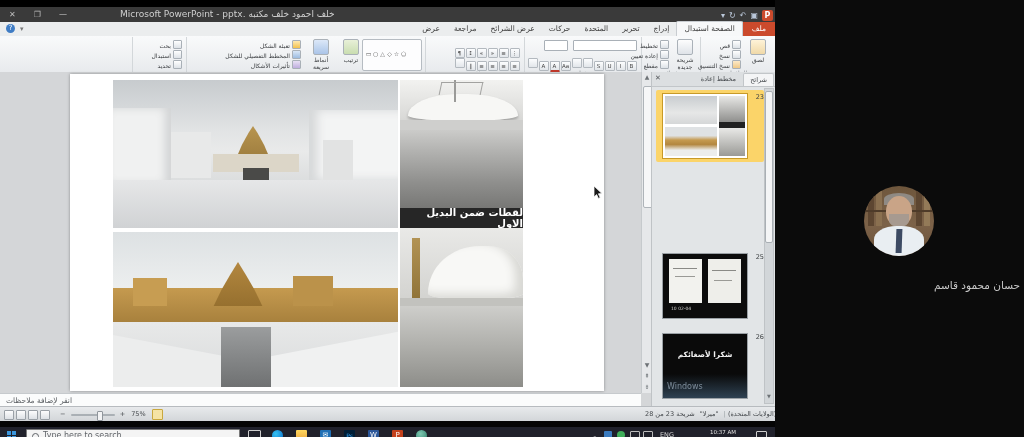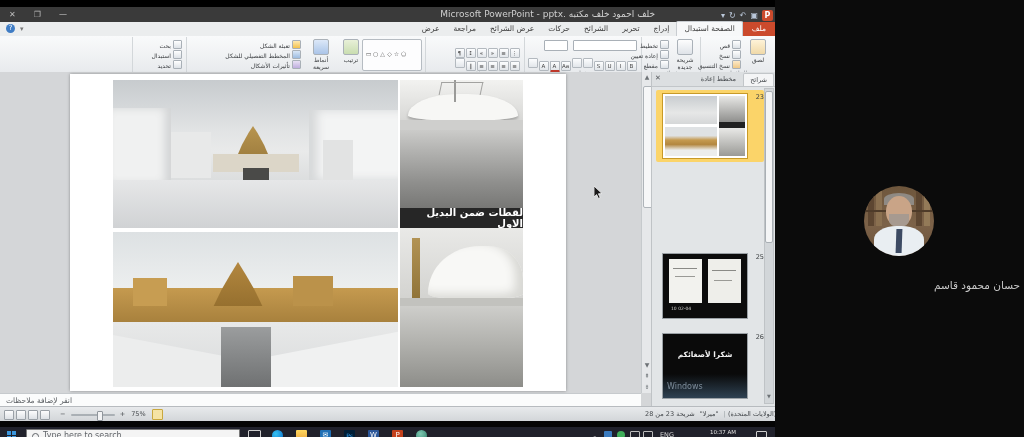--- a/index.html
+++ b/index.html
@@ -4,21 +4,21 @@
 <style>
   html,body{margin:0;padding:0;background:#000;}
   #stage{position:relative;width:1024px;height:437px;background:#050505;overflow:hidden;
          font-family:"DejaVu Sans",sans-serif;-webkit-font-smoothing:antialiased;}
   .abs{position:absolute;}
   
   #ppt{position:absolute;left:0;top:7px;width:775px;height:413px;background:#d4d6d8;}
   
   #titlebar{position:absolute;left:0;top:0;width:775px;height:15px;background:#3a3a3a;color:#c6c6c6;font-size:9px;}
   .winctl{display:inline-block;margin:0 9px;color:#bdbdbd;font-size:8px;line-height:15px;cursor:default;}
-  #title-center{position:absolute;left:120px;right:120px;top:0;height:15px;text-align:right;line-height:15px;
+  #title-center{position:absolute;left:120px;right:120px;top:0;height:15px;text-align:left;line-height:15px;
                 white-space:nowrap;overflow:hidden;color:#cfcfcf;}
   #qat{position:absolute;right:2px;top:2px;height:12px;display:flex;flex-direction:row-reverse;align-items:center;gap:4px;}
   .qat-ico{font-size:8px;color:#b9c6d8;line-height:11px;}
   #qat-app{width:11px;height:11px;background:#cb4a2c;border-radius:2px;color:#fff;font-size:8px;font-weight:bold;
            text-align:center;line-height:11px;}
   
   #tabsrow{position:absolute;left:0;top:15px;width:775px;height:14px;background:#ebedee;border-bottom:1px solid #c8ccd0;}
   #tabs{position:absolute;right:0;top:0;height:14px;display:flex;flex-direction:row;direction:rtl;align-items:flex-end;}
   .ftab{background:#cb4a2c;color:#fff;font-size:7.5px;padding:2px 9px 1px;height:11px;}
   .rtab{color:#3d3d3d;font-size:7.5px;padding:2px 7px 1px;height:11px;white-space:nowrap;}
@@ -37,21 +37,21 @@
   .bigbtn .bl{font-size:6px;color:#3c3f42;line-height:7px;margin-top:1px;}
   .srow{position:absolute;height:9px;font-size:6px;color:#3c3f42;white-space:nowrap;direction:rtl;}
   .srow .tic{display:inline-block;width:7px;height:7px;vertical-align:-1px;border:1px solid #a9b0b7;border-radius:1px;
              background:linear-gradient(180deg,#ffffff,#dde2e7);margin-left:2px;}
   .combo{display:inline-block;height:9px;border:1px solid #a9b0b7;background:#fff;border-radius:1px;vertical-align:top;}
   .tinybox{display:inline-block;width:8px;height:8px;border:1px solid #b3b9bf;border-radius:1px;margin:0 0.5px;
            background:linear-gradient(180deg,#fcfdfe,#e2e6ea);font-size:5.5px;color:#444;text-align:center;line-height:8px;}
   .shapecell{display:inline-block;width:7px;height:7px;font-size:6px;line-height:7px;color:#555;text-align:center;}
   
   #workspace{position:absolute;left:0;top:65px;width:651px;height:321px;background:#d4d6d8;}
-  #slide{position:absolute;left:70px;top:2px;width:496px;height:317px;background:#fff;box-shadow:0 0 3px rgba(0,0,0,.35);}
+  #slide{position:absolute;left:70px;top:2px;width:534px;height:317px;background:#fff;box-shadow:0 0 3px rgba(0,0,0,.35);}
   .simg{position:absolute;overflow:hidden;}
   
   #vscroll{position:absolute;left:641px;top:0;width:10px;height:321px;background:#e6e8ea;border-left:1px solid #c6cacd;}
   .sarrow{position:absolute;left:0;width:10px;height:10px;font-size:6px;color:#6d7276;text-align:center;line-height:10px;}
   #vthumb{position:absolute;left:1px;top:14px;width:8px;height:120px;background:#f6f7f8;border:1px solid #aeb4b9;border-radius:2px;}
   
   #notesbar{position:absolute;left:0;top:386px;width:641px;height:13px;background:#fbfcfc;border-top:1px solid #c6cacd;
             font-size:7.5px;color:#5a5e62;line-height:13px;padding-left:6px;box-sizing:border-box;}
   
   #thumbpanel{position:absolute;left:651px;top:65px;width:124px;height:334px;background:#e2e5e7;border-left:1px solid #bfc3c6;}
@@ -124,21 +124,21 @@
         <span class="qat-ico">▾</span>
       </div>
     </div>
 
     <div id="tabsrow">
       <div id="tabs">
         <div class="ftab">ملف</div>
         <div class="rtab active">الصفحة استبدال</div>
         <div class="rtab">إدراج</div>
         <div class="rtab">تحرير</div>
-        <div class="rtab">الشرائح</div>
+        <div class="rtab">المتحدة</div>
         <div class="rtab">حركات</div>
         <div class="rtab">عرض الشرائح</div>
         <div class="rtab">مراجعة</div>
         <div class="rtab">عرض</div>
       </div>
       <div id="ribbon-help">
         <div class="help-circ">?</div>
         <span class="mini-caret">▾</span>
       </div>
     </div>

